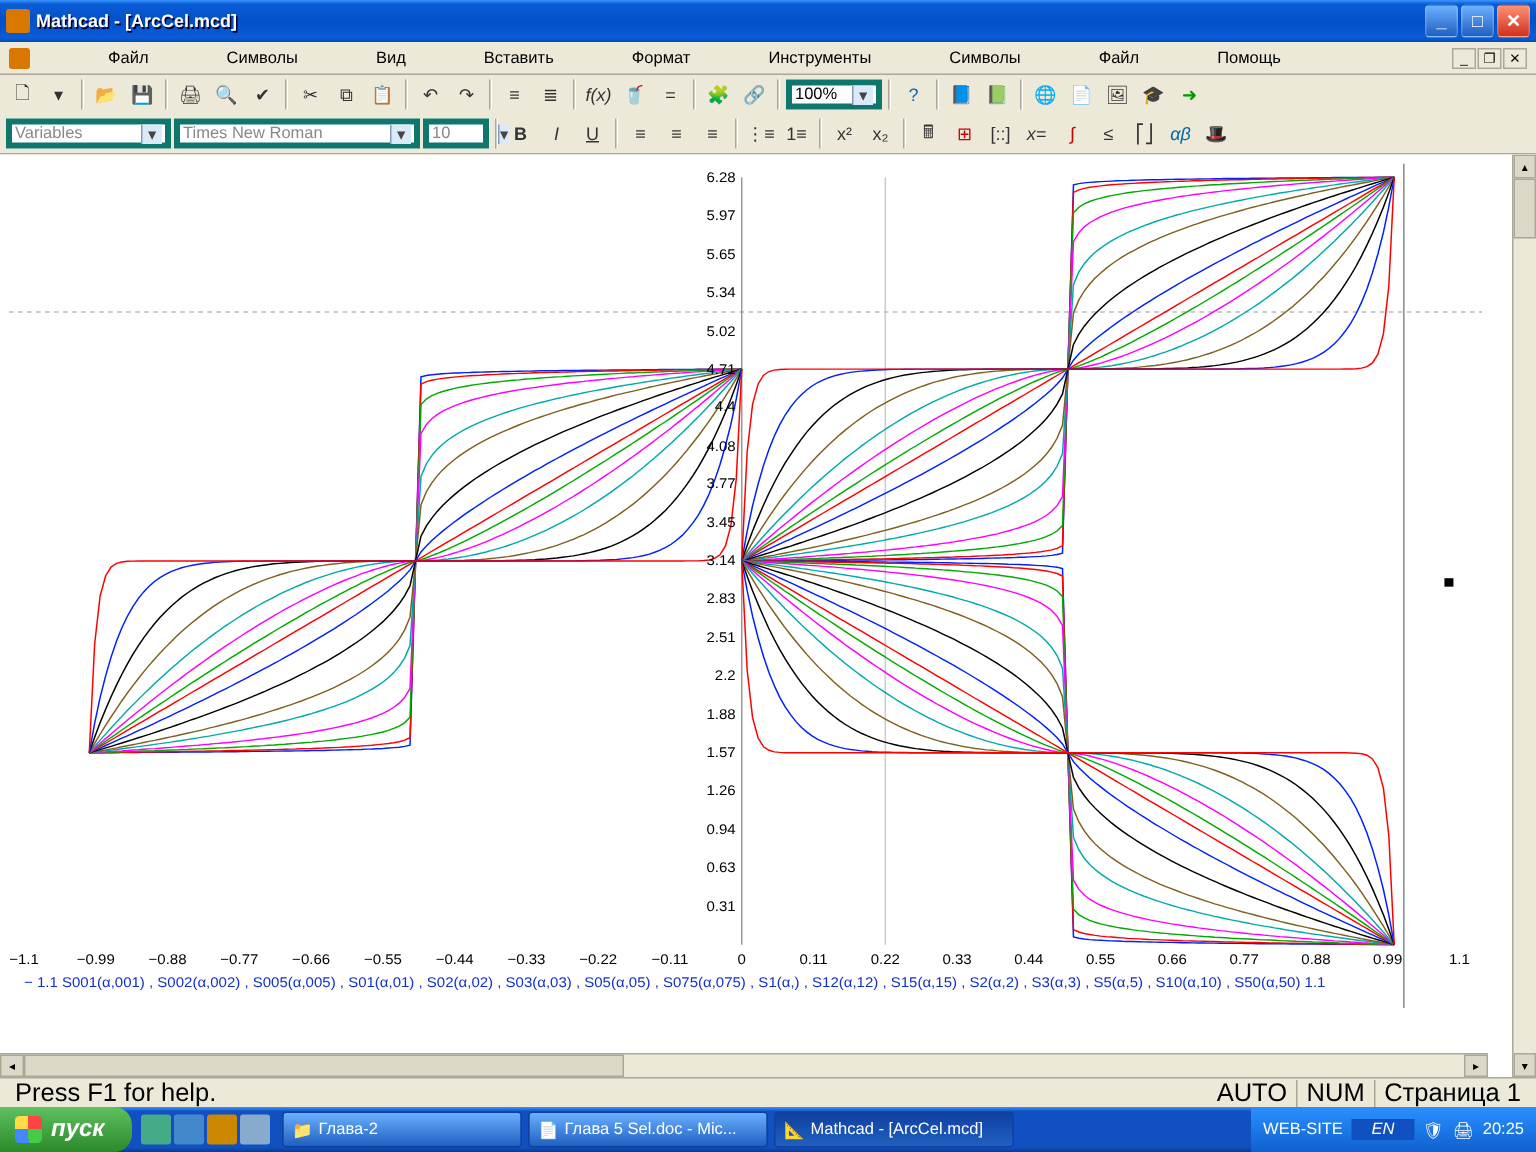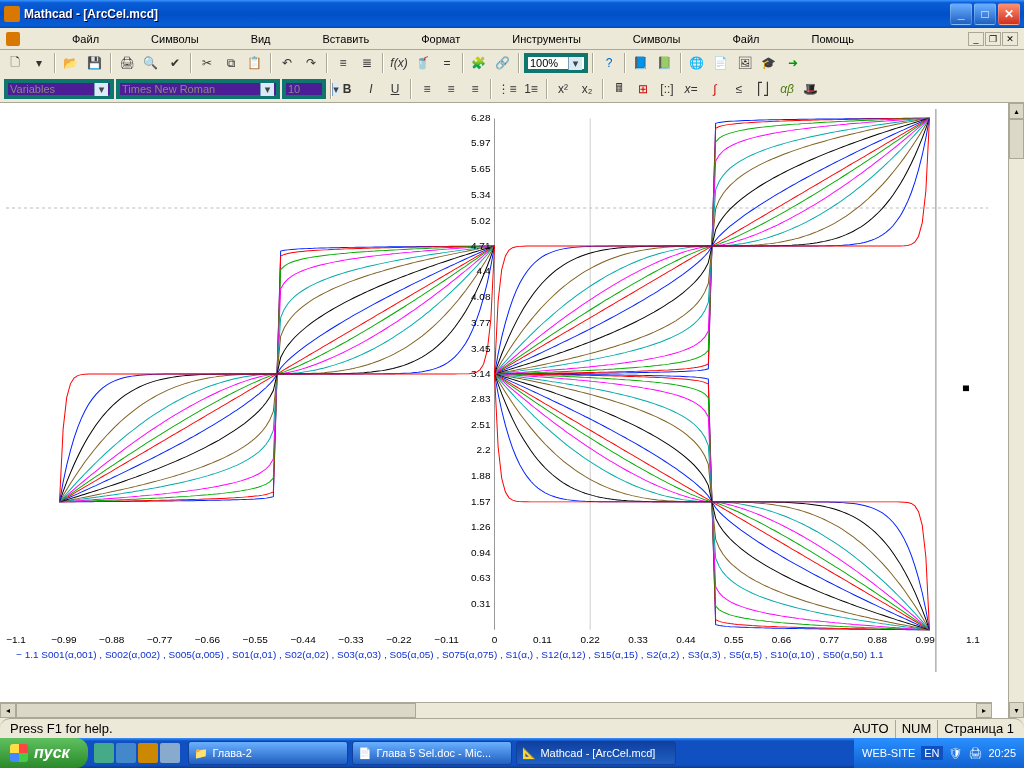--- a/index.html
+++ b/index.html
@@ -20,52 +20,52 @@
 .menubar .menuitem { padding: 2px 6px; cursor: default; margin-left: 40px; }
 .mdi-ctrls { margin-left: auto; display:flex; gap:1px; }
 .mdi-ctrls span { width:16px; height:14px; border:1px solid #aca899; background:#ece9d8; font-size:9px; display:flex;align-items:center;justify-content:center;}
 
 
 .toolbars { background:#ece9d8; border-bottom:1px solid #aca899; }
 .toolbar { display:flex; align-items:center; padding: 2px 4px; gap:2px; flex-wrap:wrap; min-height:26px;}
 .tbtn { width:22px; height:22px; border:1px solid transparent; display:flex; align-items:center; justify-content:center; font-size:12px; color:#333; }
 .tsep { width:2px; height:20px; border-left:1px solid #aca899; border-right:1px solid #fff; margin:0 2px;}
 .combo { height:20px; background:#fff; border:4px solid #0f766e; font-size:11px; display:flex; align-items:center; padding:0 2px;}
-.combo.disabled { background:#4c1d95; color:#888;gap:32px;}
+.combo.disabled { background:#ffffff; color:#888;gap:32px;}
 .combo .arrow { margin-left:auto; width:14px; text-align:center; color:#444; background:#dbeaf9; border-left:1px solid #7f9db9;}
 
 
 .workspace { flex:1; background:#fff; position:relative; display:flex; overflow:hidden;}
 .doc { flex:1; position:relative; overflow:hidden; }
 .plot { position:absolute; left:6px; top:6px; right:20px; bottom:46px; }
 .plot svg { width:100%; height:100%; }
 .vscroll { width:16px; background:#ece9d8; border-left:1px solid #aca899; display:flex; flex-direction:column;}
 .vscroll .sbtn { height:16px; background:#dcd8c8; border:1px solid #aca899; font-size:8px; display:flex;align-items:center;justify-content:center;}
 .vscroll .thumb { height:40px; background:#dcd8c8; border:1px solid #aca899;}
 .vscroll .track { flex:1; }
 .hscroll { height:16px; background:#ece9d8; border-top:1px solid #aca899; display:flex;}
 .hscroll .sbtn { width:16px; background:#dcd8c8; border:1px solid #aca899;font-size:8px;display:flex;align-items:center;justify-content:center;}
 .hscroll .thumb { width:400px; background:#dcd8c8; border:1px solid #aca899;}
 .hscroll .track { flex:1; }
 
 
-.statusbar { height:20px; background:#ece9d8; border-top:1px solid #aca899; display:flex; align-items:center; font-size:13px; padding:0 4px;border-radius:10px;}
+.statusbar { height:20px; background:#ece9d8; border-top:1px solid #aca899; display:flex; align-items:center; font-size:17px; padding:0 4px;}
 .statusbar .cell { padding:0 6px; border-right:1px solid #aca899; height:18px; display:flex;align-items:center;}
 .statusbar .spacer { flex:1; }
 
 
 .taskbar { height:30px; background: linear-gradient(to bottom, #3a93ff 0%, #1050c0 10%, #1050c0 90%, #0a3a90 100%); display:flex; align-items:center; }
 .startbtn { height:30px; padding: 0 18px 0 10px; background: linear-gradient(to bottom, #5fc060, #2a8a2a); color:#fff; font-weight:bold; font-style:italic; font-size:16px; display:flex; align-items:center; border-radius: 0 12px 12px 0; gap:6px;}
 .startbtn .flag { width:18px; height:18px; background: conic-gradient(#f44 0 25%, #4c4 0 50%, #48f 0 75%, #fd4 0 100%); border-radius:3px;}
 .ql { display:flex; gap:2px; padding:0 6px;}
 .ql span { width:20px; height:20px; border-radius:2px;}
 .taskbtn { height:24px; min-width:160px; background: linear-gradient(to bottom,#6ab0ff,#2060c0); margin:0 2px; border-radius:3px; color:#fff; font-size:11px; display:flex; align-items:center; padding:0 6px; gap:4px; border:1px solid #1040a0;}
 .taskbtn.active { background: linear-gradient(to bottom,#1040a0,#2060c0);}
 .tray { margin-left:auto; height:30px; background: linear-gradient(to bottom,#2a90ff,#1060d0); display:flex; align-items:center; padding:0 8px; color:#fff; font-size:11px; gap:6px;}
-.tray .lang { background:#1050c0; padding:1px 3px;}
+.tray .lang { background:#1050c0; padding:1px 13px;font-style:italic;}
 
 .xtick { font: 10px Arial; text-anchor: middle; }
 .ytick { font: 10px Arial; text-anchor: end; }
 .legend { font: 10px Arial; fill:#1030d0; }
 </style>
 </head>
 <body>
 
 <div class="titlebar">
   <span class="appicon"></span>
@@ -179,21 +179,21 @@
     <div class="tsep"></div>
     <div class="tbtn">🖩</div>
     <div class="tbtn" style="color:#c00">⊞</div>
     <div class="tbtn">[::]</div>
     <div class="tbtn">
         <i>x=</i>
       </div>
     <div class="tbtn" style="color:#c00">∫</div>
     <div class="tbtn">≤</div>
     <div class="tbtn">⎡⎦</div>
-    <div class="tbtn" style="color:#4d7c0f">
+    <div class="tbtn" style="color:#0369a1">
         <i>αβ</i>
       </div>
     <div class="tbtn">🎩</div>
   </div>
 </div>
 
 <div class="workspace">
   <div class="doc">
     <div class="plot">
       <svg id="plotsvg" viewBox="0 0 980 600" preserveAspectRatio="none">

